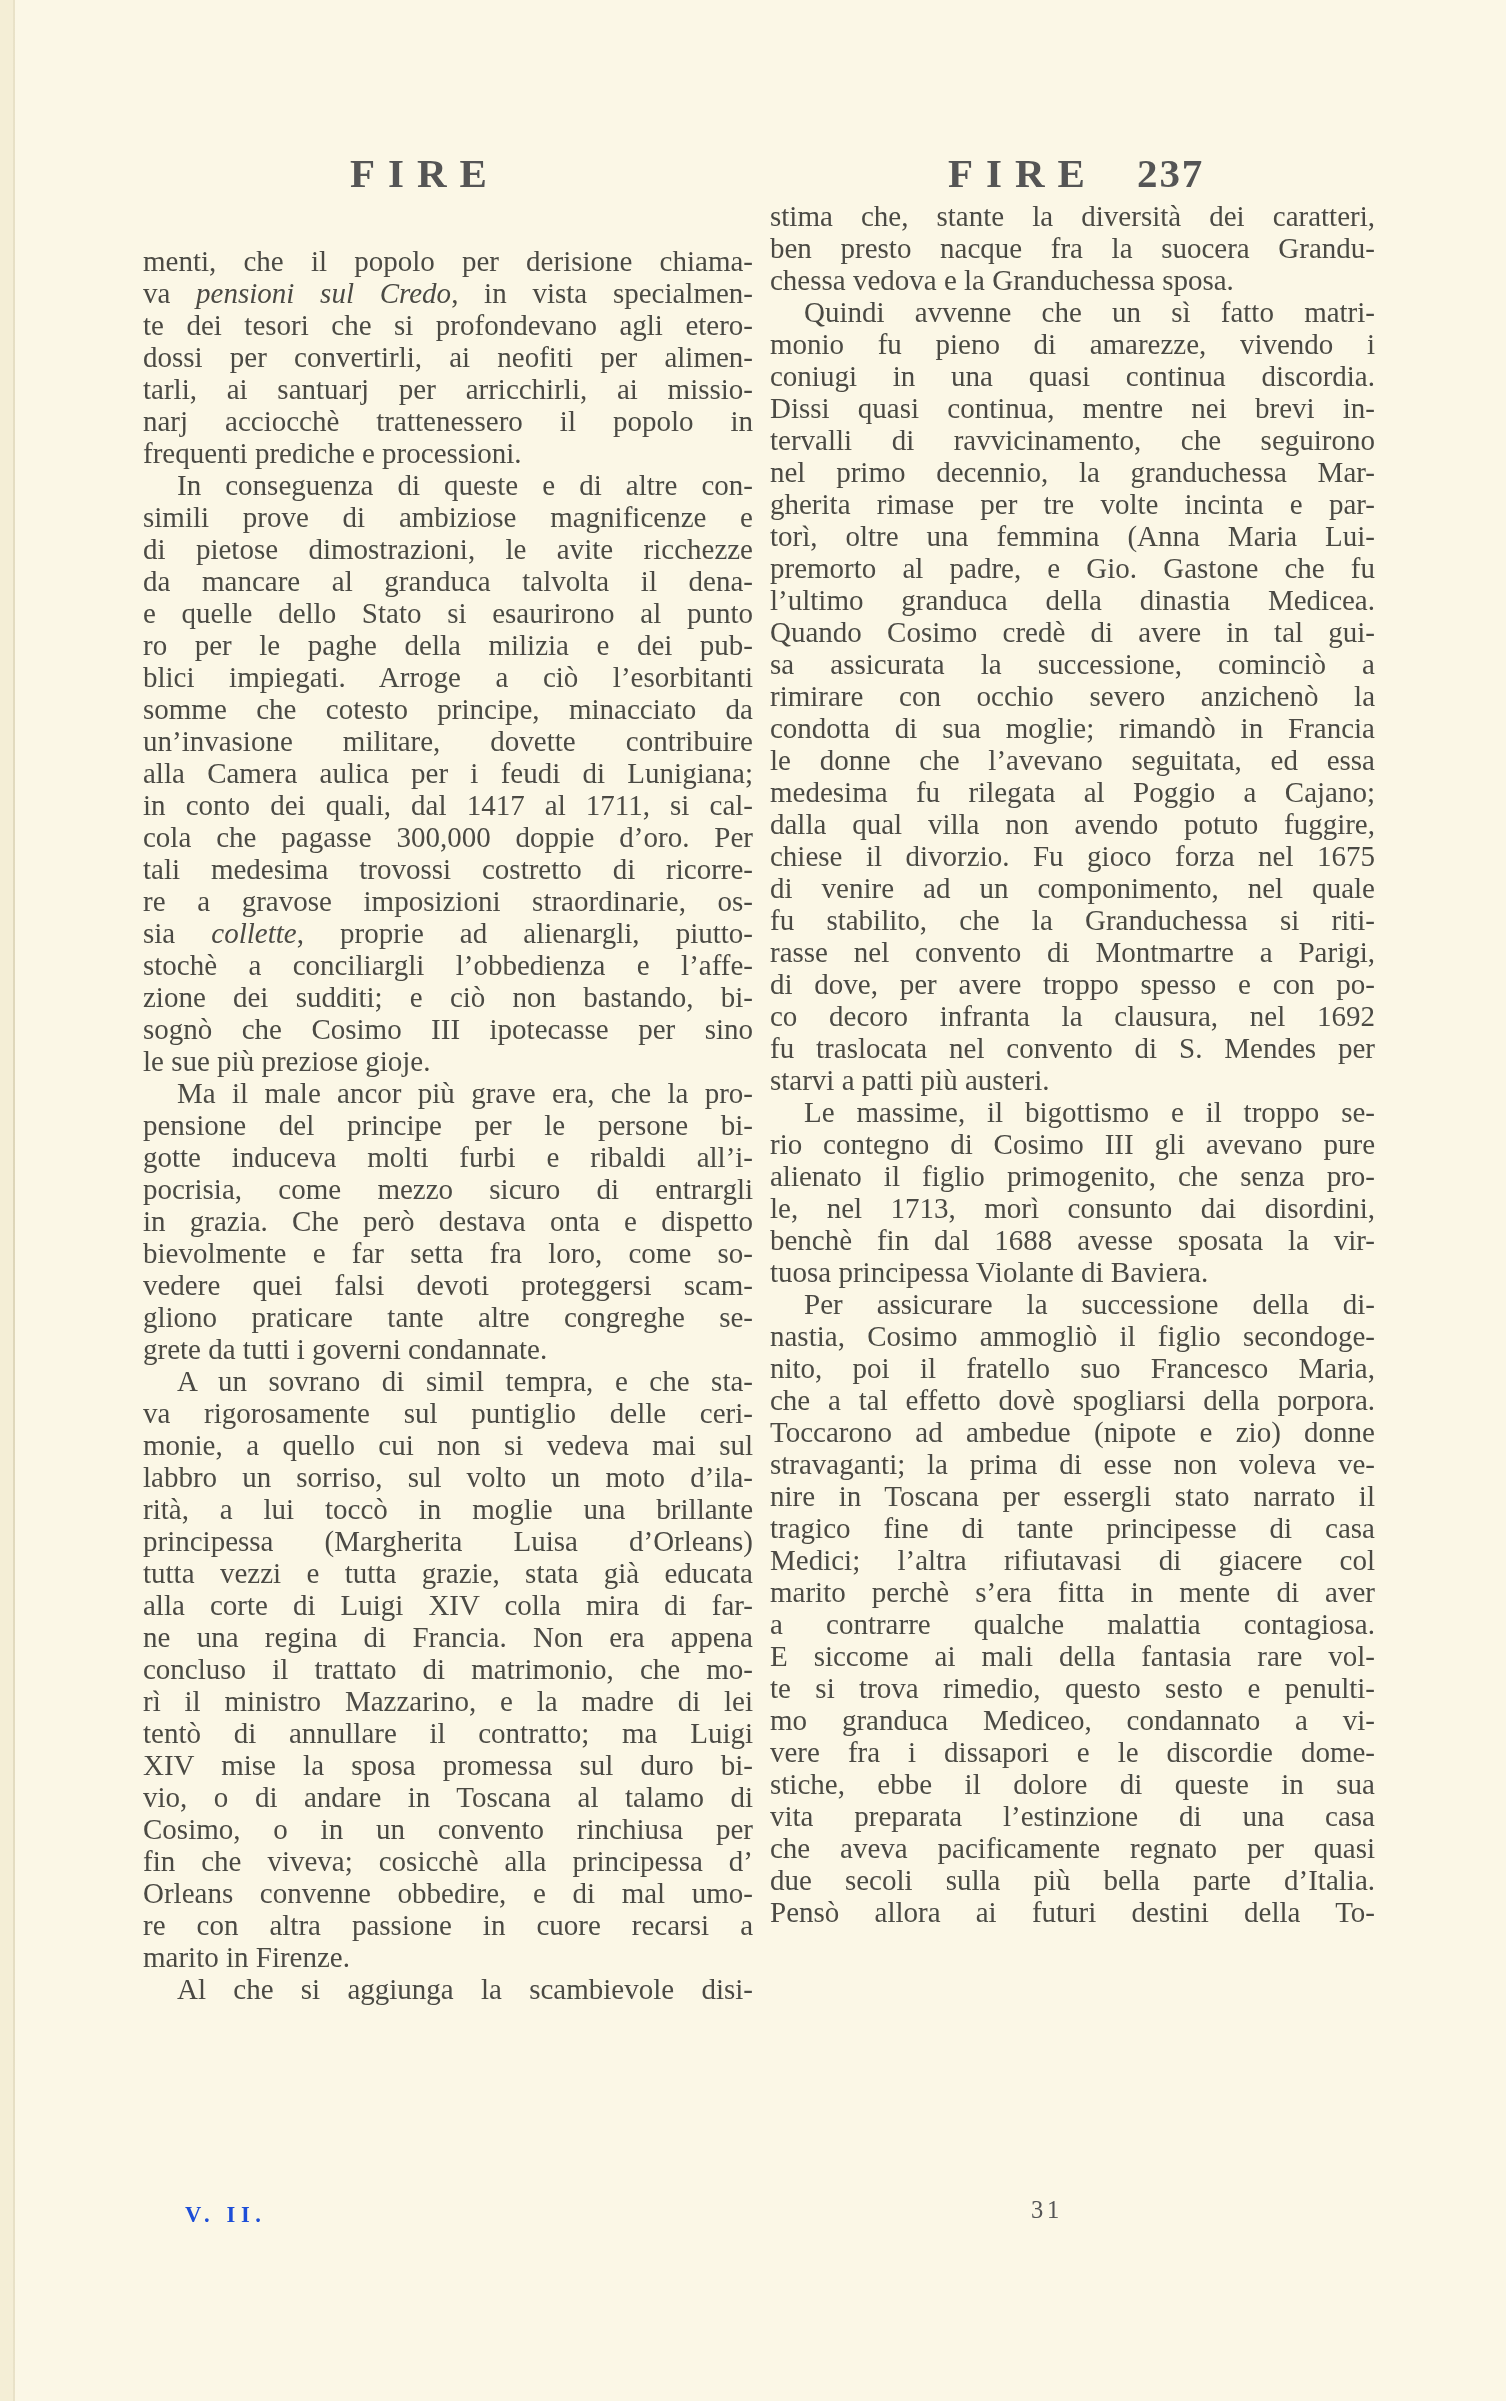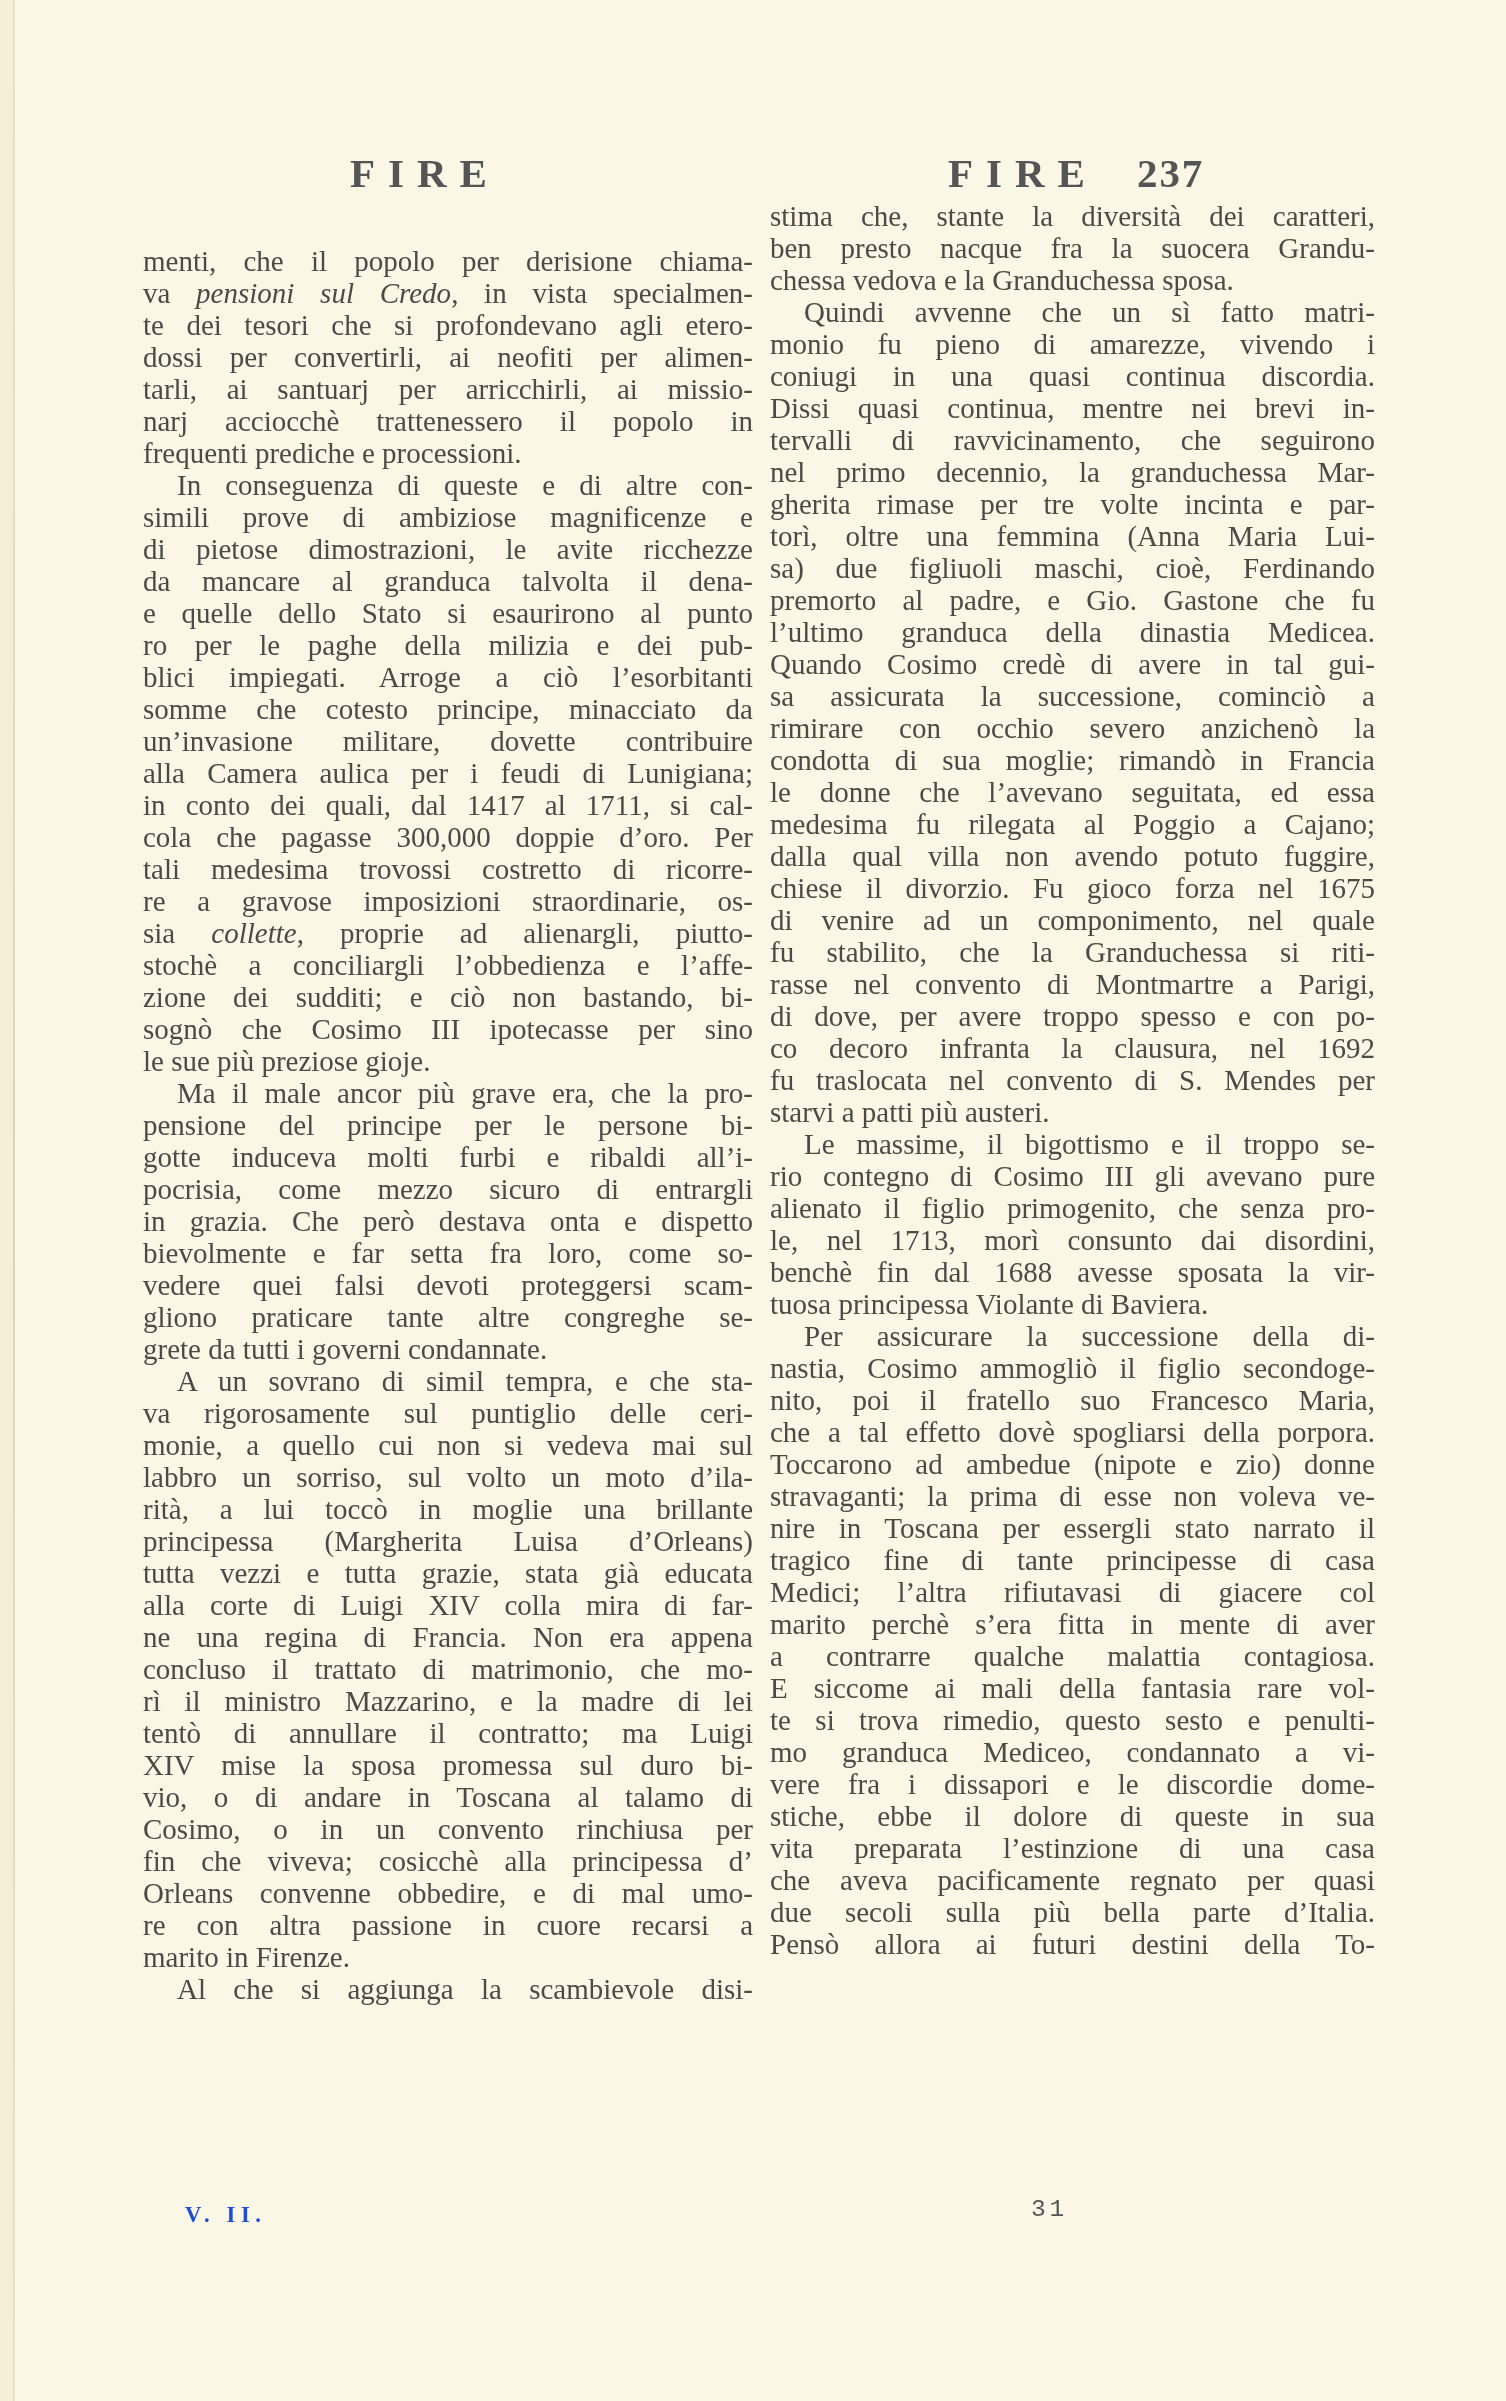--- a/index.html
+++ b/index.html
@@ -33,21 +33,21 @@
   #col-right { left:770px; width:605px; }
   .line {
     display:block; white-space:nowrap; text-align:justify;
     text-align-last:justify; height:32px; overflow:visible;
   }
   .line.last { text-align-last:left; }
   .line.indent { padding-left:34px; }
   .line i { font-style:italic; }
 
   #footer-sig { position:absolute; left:185px; top:2202px; font-size:22.6px; font-weight:bold; color:#1d4ed8; letter-spacing:5.6px; }
-  #footer-num { position:absolute; left:1031px; top:2196px; font-size:24.5px; color:#555; letter-spacing:3.8px;font-family:Liberation Mono, monospace; }
+  #footer-num { position:absolute; left:1031px; top:2196px; font-size:24.5px; color:#555; letter-spacing:3.8px; }
 </style>
 </head>
 <body>
 
 <div class="spine-shade"></div>
 <div class="spine"></div>
 
 <div id="hdr-left" class="header">FIRE</div>
 <div id="hdr-right" class="header">FIRE</div>
 <div id="hdr-pagenum">237</div>
@@ -114,21 +114,20 @@
     <span class="line">ben presto nacque fra la suocera Grandu-</span>
     <span class="line last">chessa vedova e la Granduchessa sposa.</span>
     <span class="line indent">Quindi avvenne che un sì fatto matri-</span>
     <span class="line">monio fu pieno di amarezze, vivendo i</span>
     <span class="line">coniugi in una quasi continua discordia.</span>
     <span class="line">Dissi quasi continua, mentre nei brevi in-</span>
     <span class="line">tervalli di ravvicinamento, che seguirono</span>
     <span class="line">nel primo decennio, la granduchessa Mar-</span>
     <span class="line">gherita rimase per tre volte incinta e par-</span>
     <span class="line">torì, oltre una femmina (Anna Maria Lui-</span>
-    <span class="line">sa) due figliuoli maschi, cioè, Ferdinando</span>
     <span class="line">premorto al padre, e Gio. Gastone che fu</span>
     <span class="line">l’ultimo granduca della dinastia Medicea.</span>
     <span class="line">Quando Cosimo credè di avere in tal gui-</span>
     <span class="line">sa assicurata la successione, cominciò a</span>
     <span class="line">rimirare con occhio severo anzichenò la</span>
     <span class="line">condotta di sua moglie; rimandò in Francia</span>
     <span class="line">le donne che l’avevano seguitata, ed essa</span>
     <span class="line">medesima fu rilegata al Poggio a Cajano;</span>
     <span class="line">dalla qual villa non avendo potuto fuggire,</span>
     <span class="line">chiese il divorzio. Fu gioco forza nel 1675</span>

